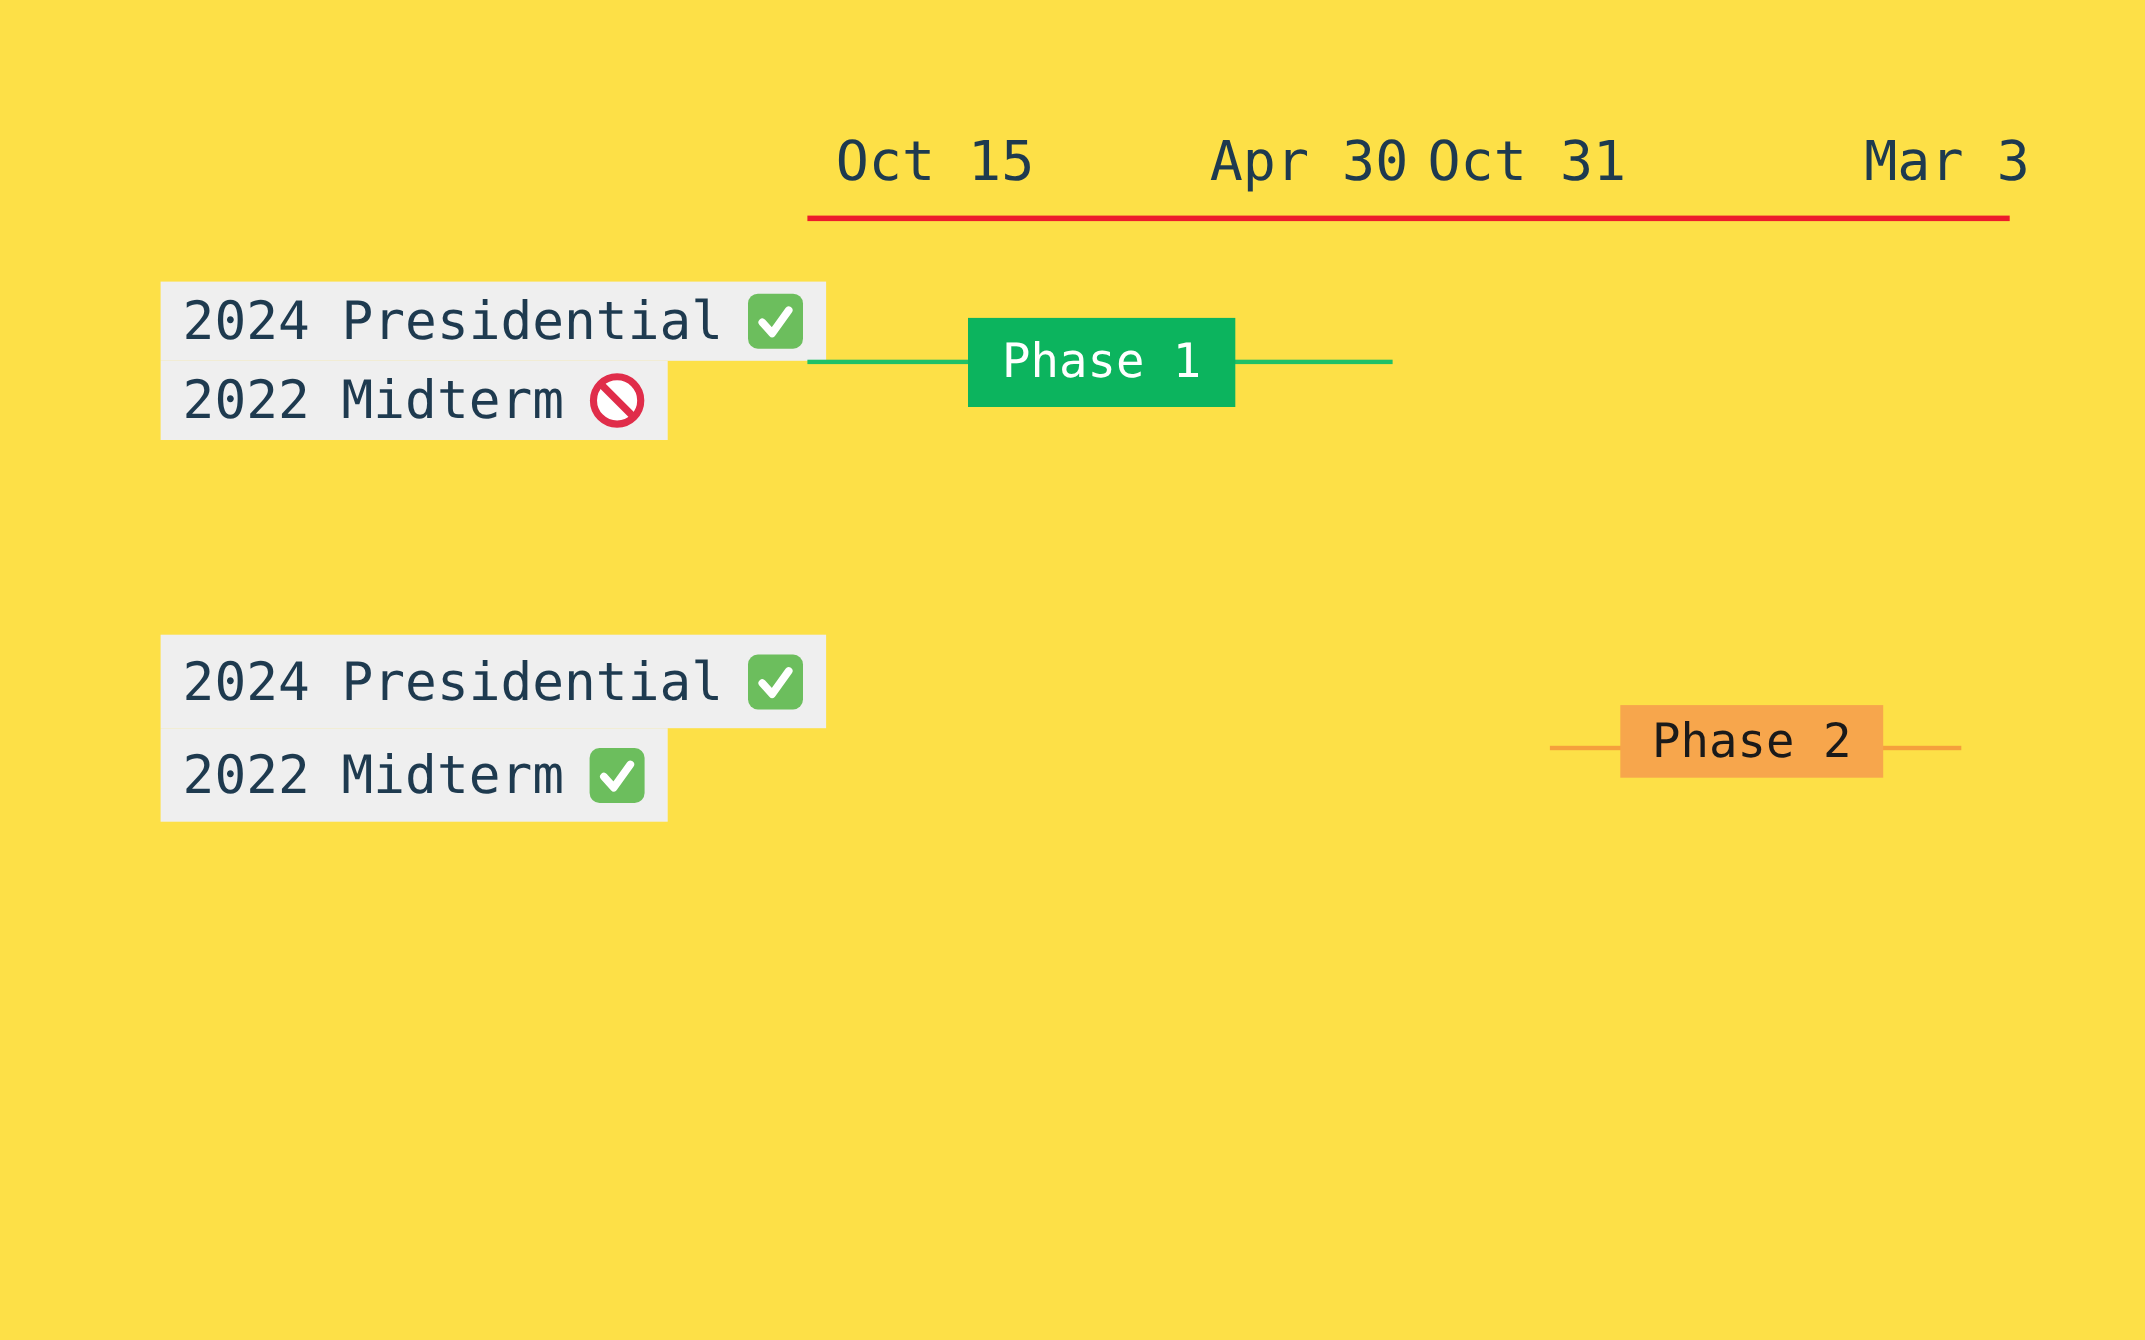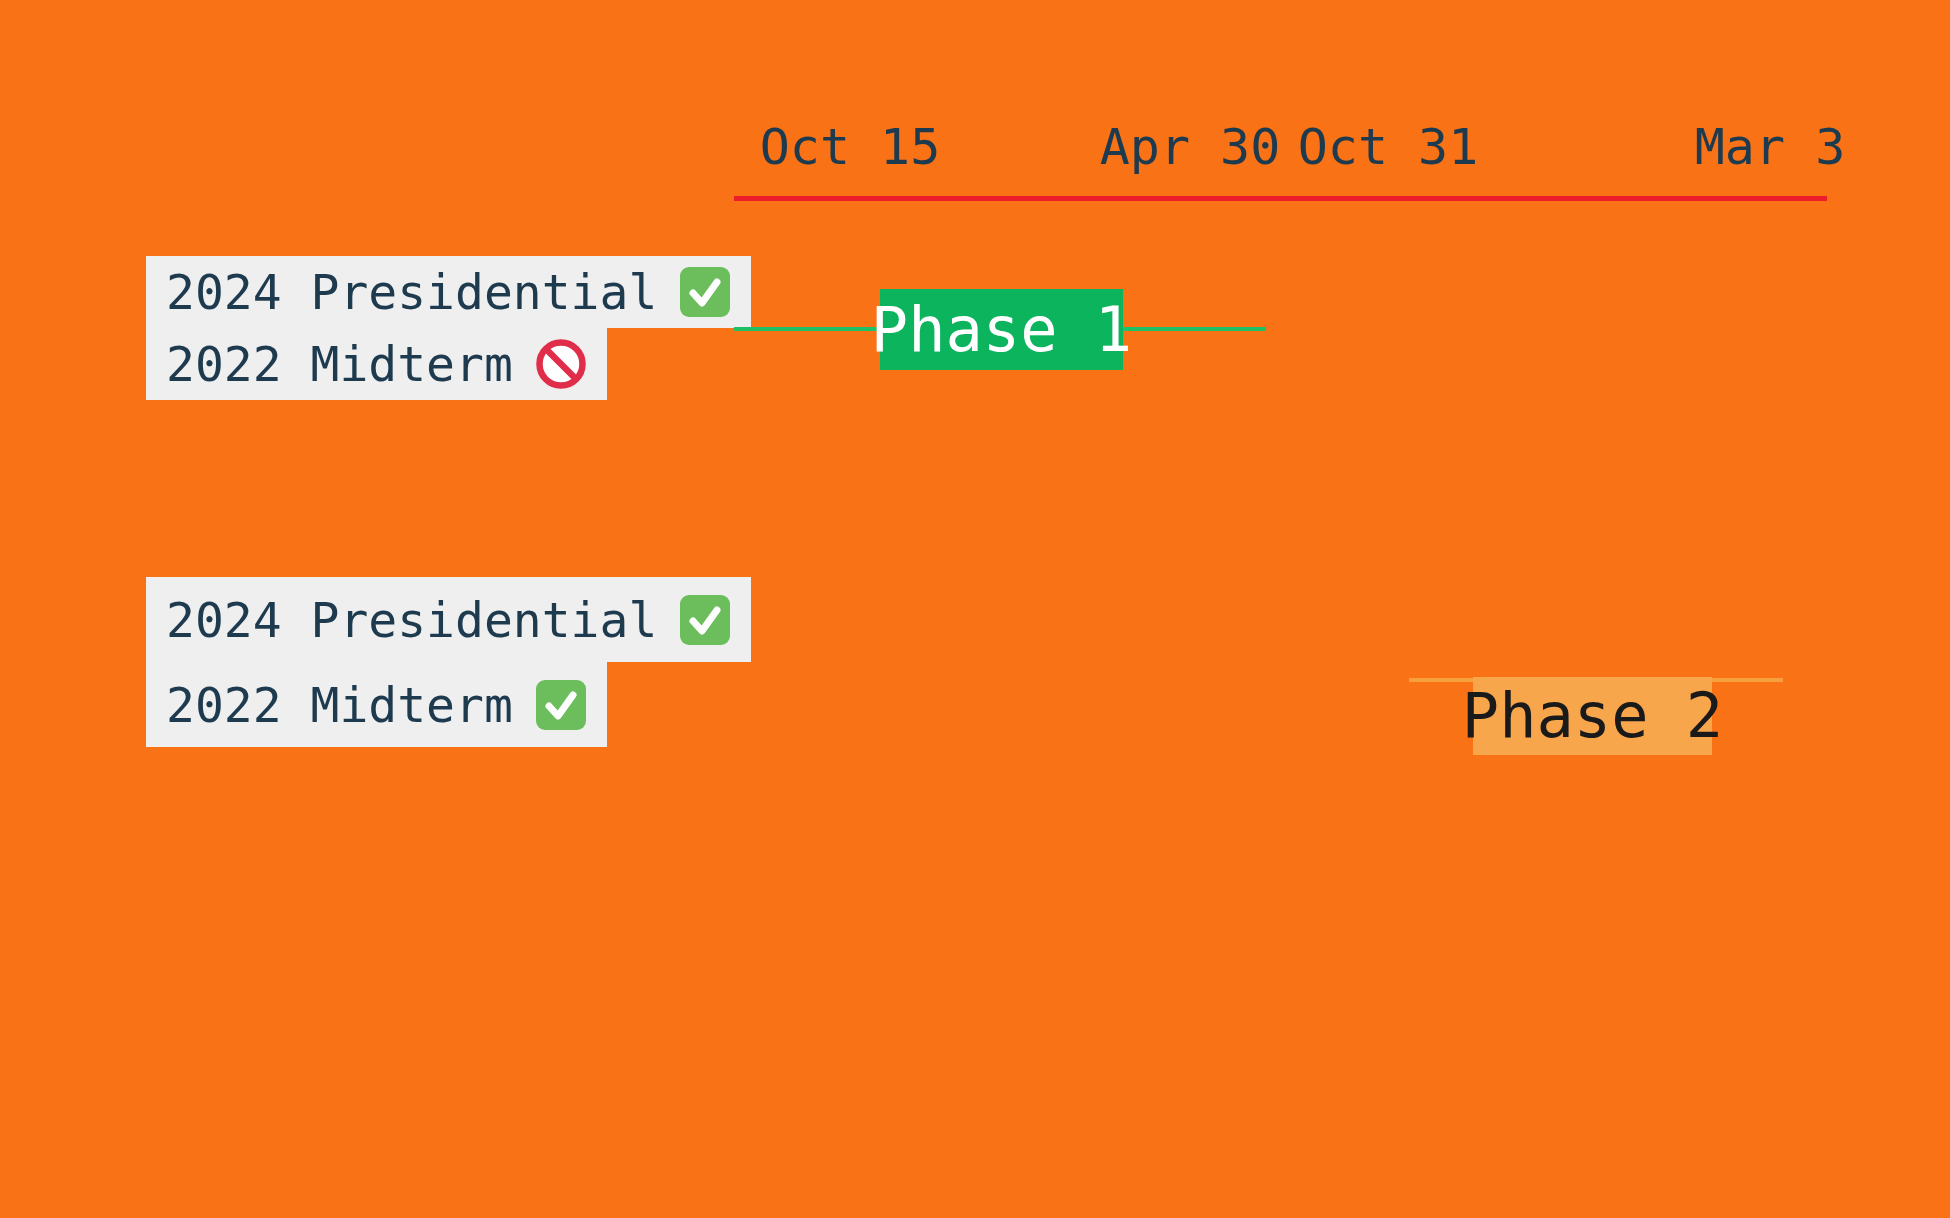--- a/index.html
+++ b/index.html
@@ -12,21 +12,21 @@
     --phase2-bar:#f7a64c;
     --phase2-line:#f5a03c;
     --phase2-text:#1a1a1a;
     --check-green:#6cbe5d;
     --prohibit-red:#e02d4a;
   }
   html,body{margin:0;padding:0;background:#ffffff;}
   .stage{
     position:relative;
     width:1950px;height:1218px;
-    background:#f97316;
+    background:#fde047;
     font-family:"DejaVu Sans Mono", monospace;
     overflow:hidden;
   }
 
   
   .axis-label{
     position:absolute;
     top:122px;
     transform:translateX(-50%);
     font-size:50px;
@@ -67,28 +67,28 @@
   .icon{display:inline-flex;width:52px;height:52px;flex:0 0 auto;}
   .icon svg{width:52px;height:52px;display:block;}
 
   
   .phase-line{position:absolute;height:4px;}
   .phase1-line{left:734px;top:327px;width:532px;background:var(--phase1-line);}
   .phase2-line{left:1409px;top:678px;width:374px;background:var(--phase2-line);}
   .phase-bar{
     position:absolute;
     display:flex;align-items:center;justify-content:center;
-    font-size:62px;line-height:1;white-space:pre;
+    font-size:43px;line-height:1;white-space:pre;
   }
   .phase1-bar{
     left:880px;top:289px;width:243px;height:81px;
     background:var(--phase1-bar);color:var(--phase1-text);
   }
   .phase2-bar{
-    left:1473px;top:677px;width:239px;height:78px;
+    left:1473px;top:641px;width:239px;height:66px;
     background:var(--phase2-bar);color:var(--phase2-text);
   }
 </style>
 </head>
 <body>
 
 <div class="stage">
 
   <div class="axis-label" style="left:850px">Oct 15</div>
   <div class="axis-label" style="left:1190px">Apr 30</div>

